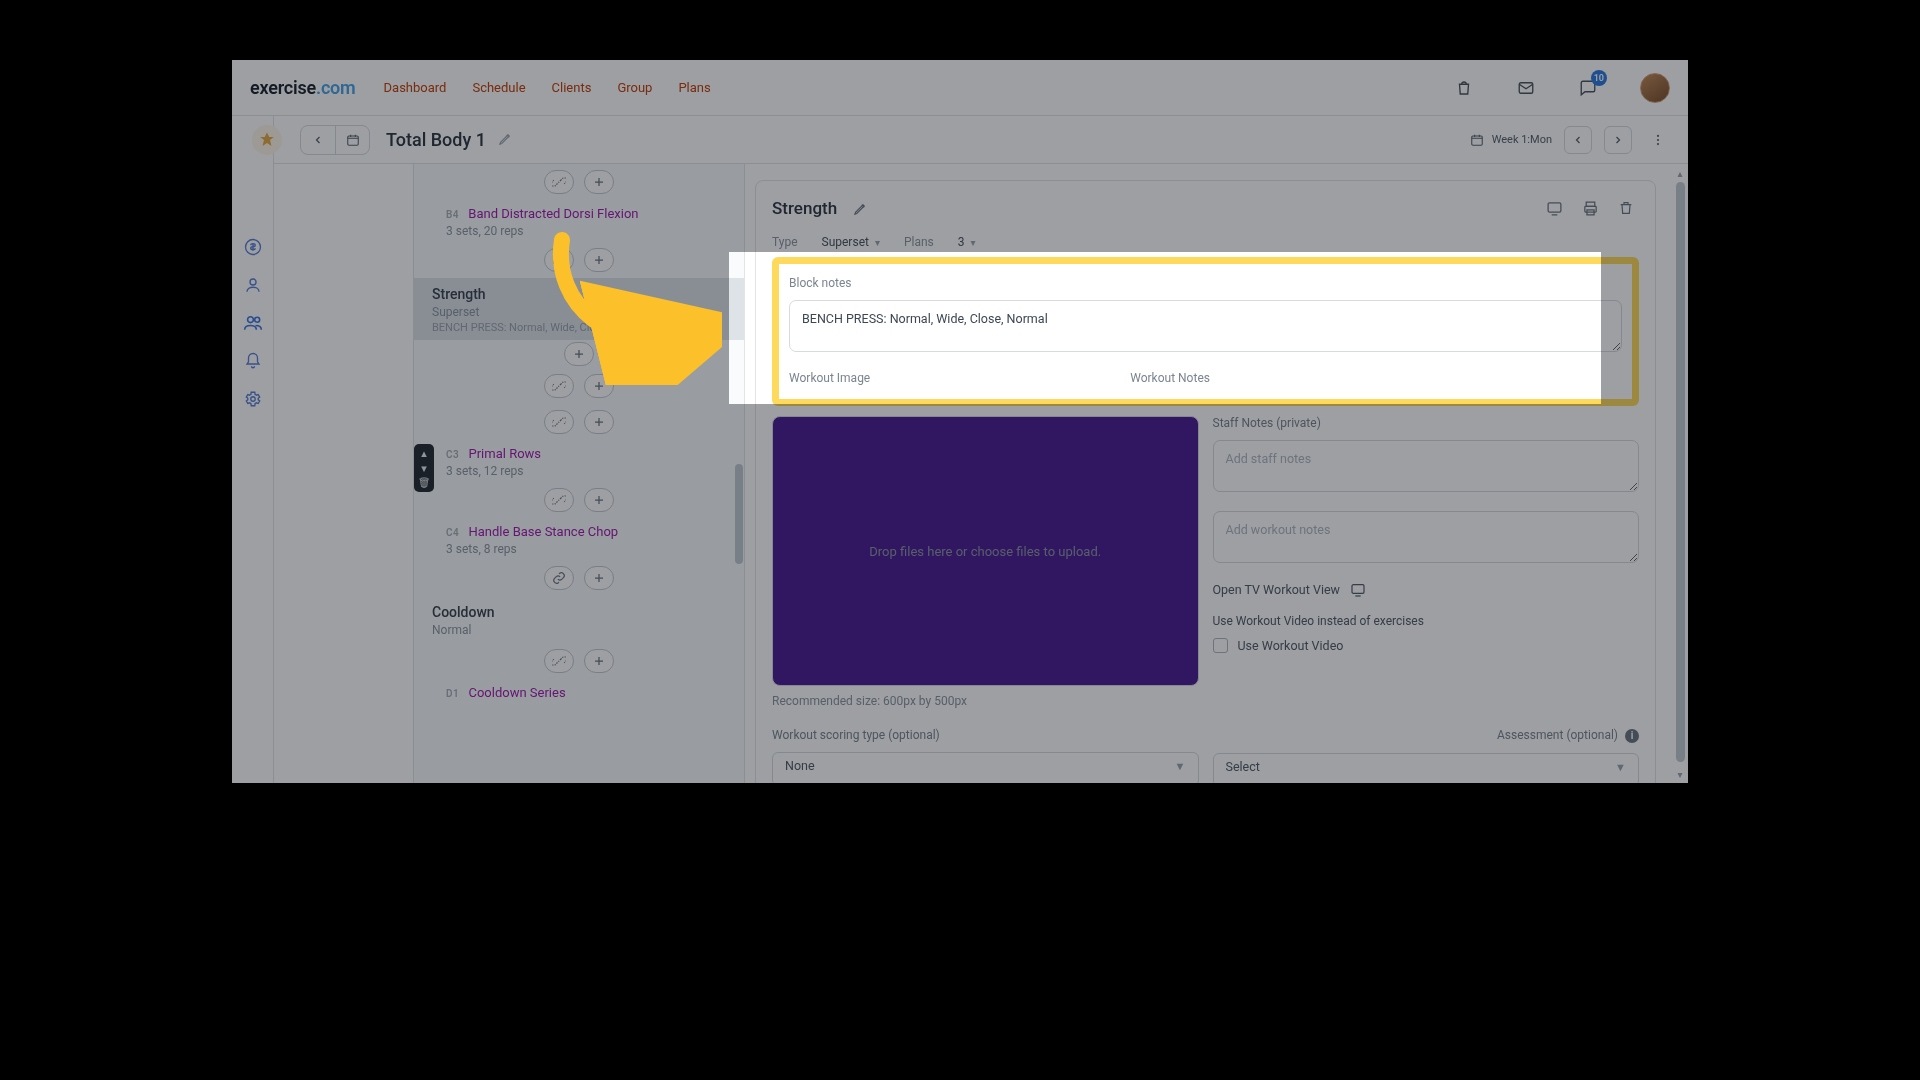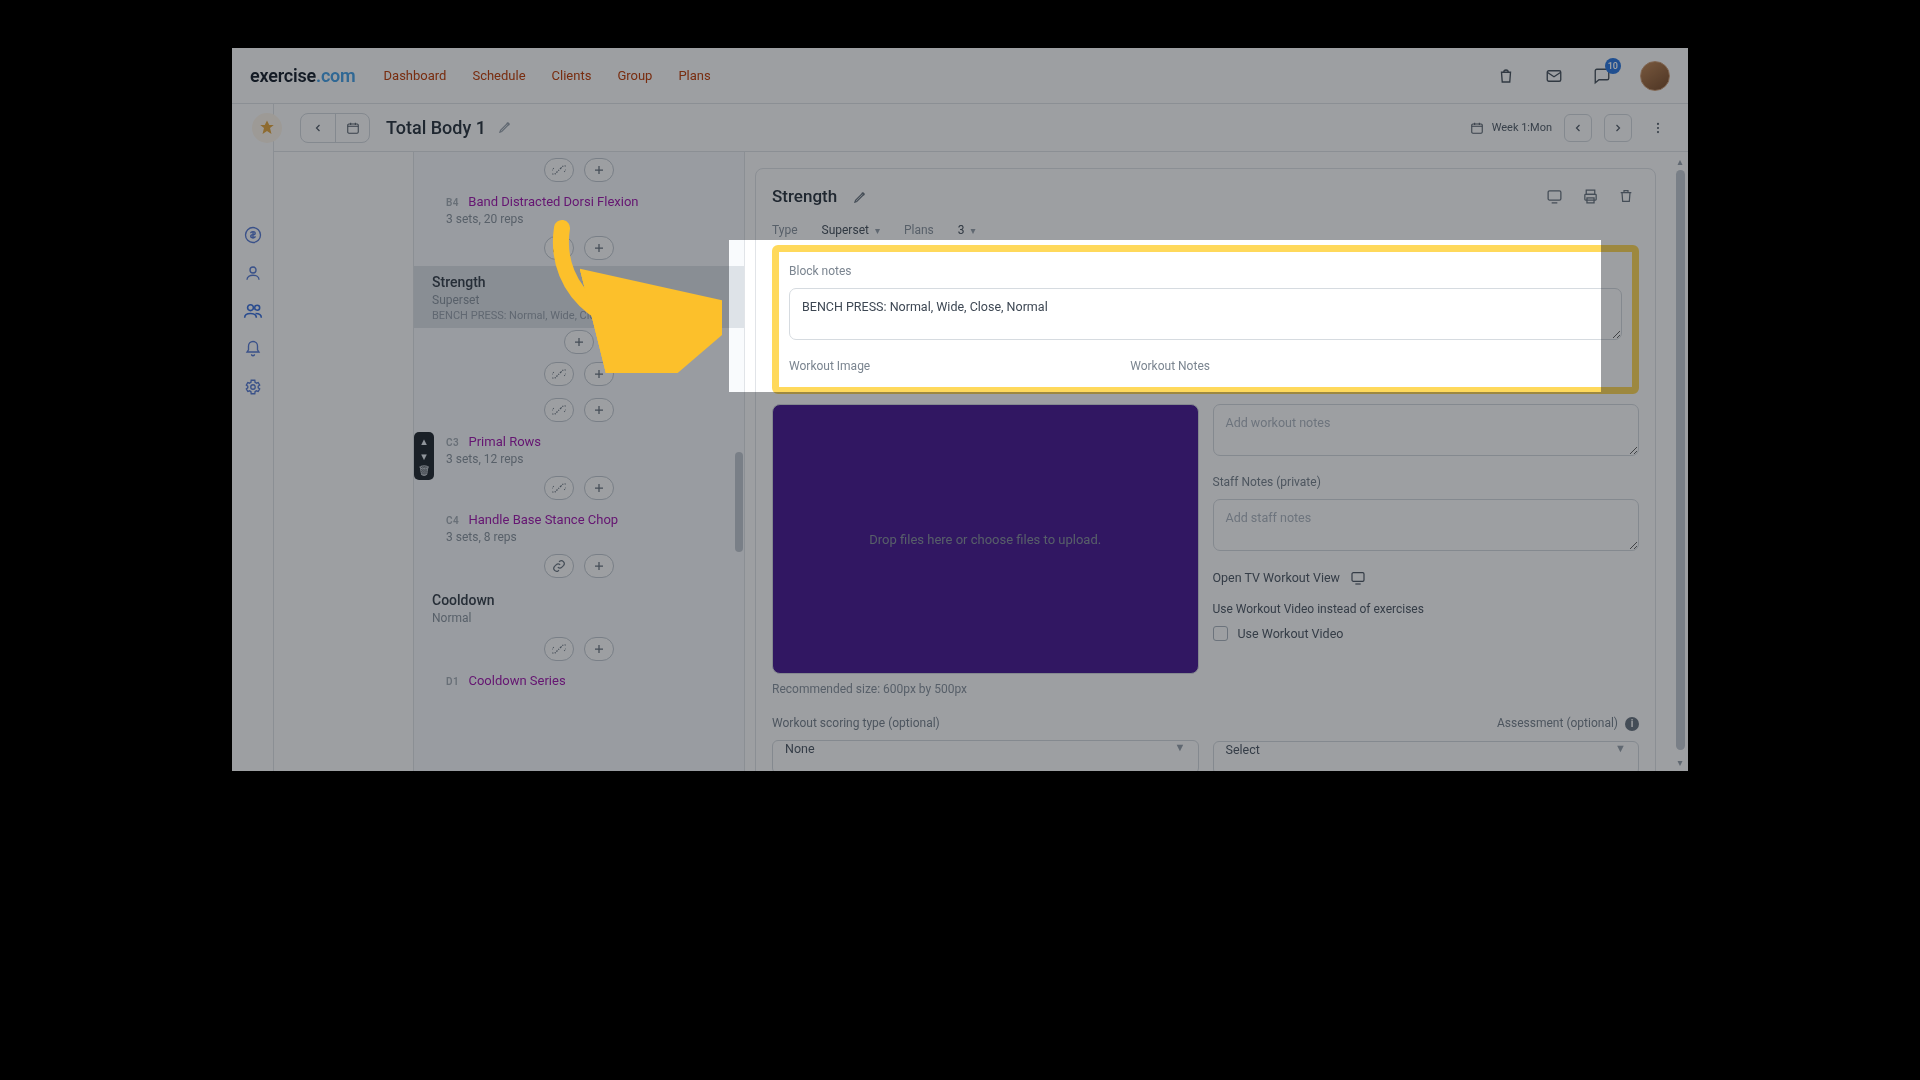--- a/index.html
+++ b/index.html
@@ -14,33 +14,33 @@
     --blue:#4A8FE7;
     --accent:#4f81e4;
     --gold:#fcc02b;
   }
   *{box-sizing:border-box;margin:0;padding:0}
   html,body{width:100%;height:100%}
   body{
     font-family:-apple-system,BlinkMacSystemFont,"Segoe UI",Roboto,Helvetica,Arial,sans-serif;
     font-size:13px;color:var(--text);background:#000;overflow:hidden;
   }
-  .letterbox{position:relative;width:1456px;height:819px;margin:0 auto}
+  .letterbox{position:relative;width:1456px;height:819px;margin:12px auto}
   .blackband{position:absolute;left:0;right:0;height:48px;background:#000}
   .top-band{top:0}.bottom-band{bottom:0}
   .app{position:absolute;top:48px;left:0;right:0;bottom:48px;background:#fff;overflow:hidden}
 
   
   .topnav{height:56px;border-bottom:1px solid var(--line);display:flex;align-items:center;padding:0 18px;gap:28px}
   .logo{display:flex;align-items:center;font-size:18px;font-weight:600;letter-spacing:-.2px}
   .logo .ex{color:#1b2430}
   .logo .dotcom{color:#4aa3e8}
   .nav-links{display:flex;gap:26px}
   .nav-link{font-size:13px;color:#c2410c;cursor:pointer}
-  .topnav-right{margin-left:auto;display:flex;align-items:center;gap:28px}
+  .topnav-right{margin-left:auto;display:flex;align-items:center;gap:42px}
   .top-icon{width:20px;height:20px;color:#4b5560;display:flex;align-items:center;justify-content:center;cursor:pointer;position:relative}
   .badge{position:absolute;top:-8px;right:-9px;min-width:16px;height:16px;background:#2f7be1;color:#fff;border-radius:8px;font-size:9px;font-weight:600;display:flex;align-items:center;justify-content:center;padding:0 3px}
   .avatar{width:30px;height:30px;border-radius:50%;background:linear-gradient(145deg,#c28a59,#7a4e2d);border:1px solid #cfa07a;cursor:pointer}
 
   
   .work{position:absolute;top:56px;left:0;right:0;bottom:0;display:flex}
 
   .rail{width:42px;border-right:1px solid var(--line);display:flex;flex-direction:column;align-items:center;gap:16px;padding-top:120px}
   .rail .rail-item{width:22px;height:22px;display:flex;align-items:center;justify-content:center;color:#5b7ed6;cursor:pointer}
 
@@ -110,21 +110,21 @@
   .left-half{flex:1;min-width:0}
   .right-half{flex:1;min-width:0}
   .dropzone{height:270px;border:1px solid var(--line2);border-radius:8px;display:flex;align-items:center;justify-content:center;color:#8b95a0;font-size:13px;cursor:pointer;background:#4c1d95}
   .rec{font-size:12px;color:#8b95a0;margin-top:8px}
   .field-block{margin-bottom:16px}
   .tvline{display:flex;align-items:flex-start;gap:10px;font-size:12.5px;color:#525c68;margin-top:2px}
   .checkbox{width:15px;height:15px;border:1.5px solid #aeb6c0;border-radius:3px;display:inline-block;cursor:pointer}
 
   .scorerow{display:flex;gap:14px;margin-top:20px}
   .scorerow > div{flex:1;min-width:0}
-  .select{height:34px;border:1px solid var(--line2);border-radius:6px;display:flex;align-items:flex-start;justify-content:space-between;padding:0 12px;font-size:12.5px;color:#525c68;cursor:pointer;margin-top:6px;background:#fff}
+  .select{height:34px;border:1px solid var(--line2);border-radius:6px;display:flex;align-items:flex-end;justify-content:space-between;padding:12px 12px;font-size:12.5px;color:#525c68;cursor:pointer;margin-top:6px;background:#fff}
   .select .caret{color:#9aa3ae;font-size:11px}
 
   .vscroll{width:16px;display:flex;flex-direction:column;align-items:center}
   .vscroll .arrow{height:18px;font-size:10px;color:#9aa3ae;display:flex;align-items:center;justify-content:center}
   .vscroll .thumb{width:9px;flex:1;background:#c3cad2;border-radius:5px;margin:0 0 3px}
 
   
   .dark-overlay{position:absolute;inset:0;background:rgba(10,15,22,0.40);pointer-events:none;z-index:50}
   .arrow-callout{position:absolute;z-index:80;pointer-events:none}
   .arrow-callout svg{display:block}
@@ -473,25 +473,25 @@
 
                 <div class="two-col">
                   <div class="left-half">
                     <div class="dropzone">
                       <span>Drop files here or choose files to upload.</span>
                     </div>
                     <div class="rec">Recommended size: 600px by 500px</div>
                   </div>
                   <div class="right-half">
                     <div class="field-block">
-                      <textarea class="ta" rows="2" placeholder="Add workout notes" style=""></textarea>
-                    </div>
-                    <div class="field-block">
                       <div class="section-label">Staff Notes (private)</div>
                       <textarea class="ta" rows="2" placeholder="Add staff notes" style=""></textarea>
+                    </div>
+                    <div class="field-block">
+                      <textarea class="ta" rows="2" placeholder="Add workout notes" style=""></textarea>
                     </div>
                     <div class="field-block">
                       <div class="tvline">
                         <span>Open TV Workout View</span>
                         <svg width="16" height="16" viewBox="0 0 24 24" fill="none" stroke="currentColor" stroke-width="1.8">
                             <rect x="3" y="4" width="18" height="13" rx="2"></rect>
                             <path d="M8 21h8"></path>
                           </svg>
                       </div>
                     </div>

